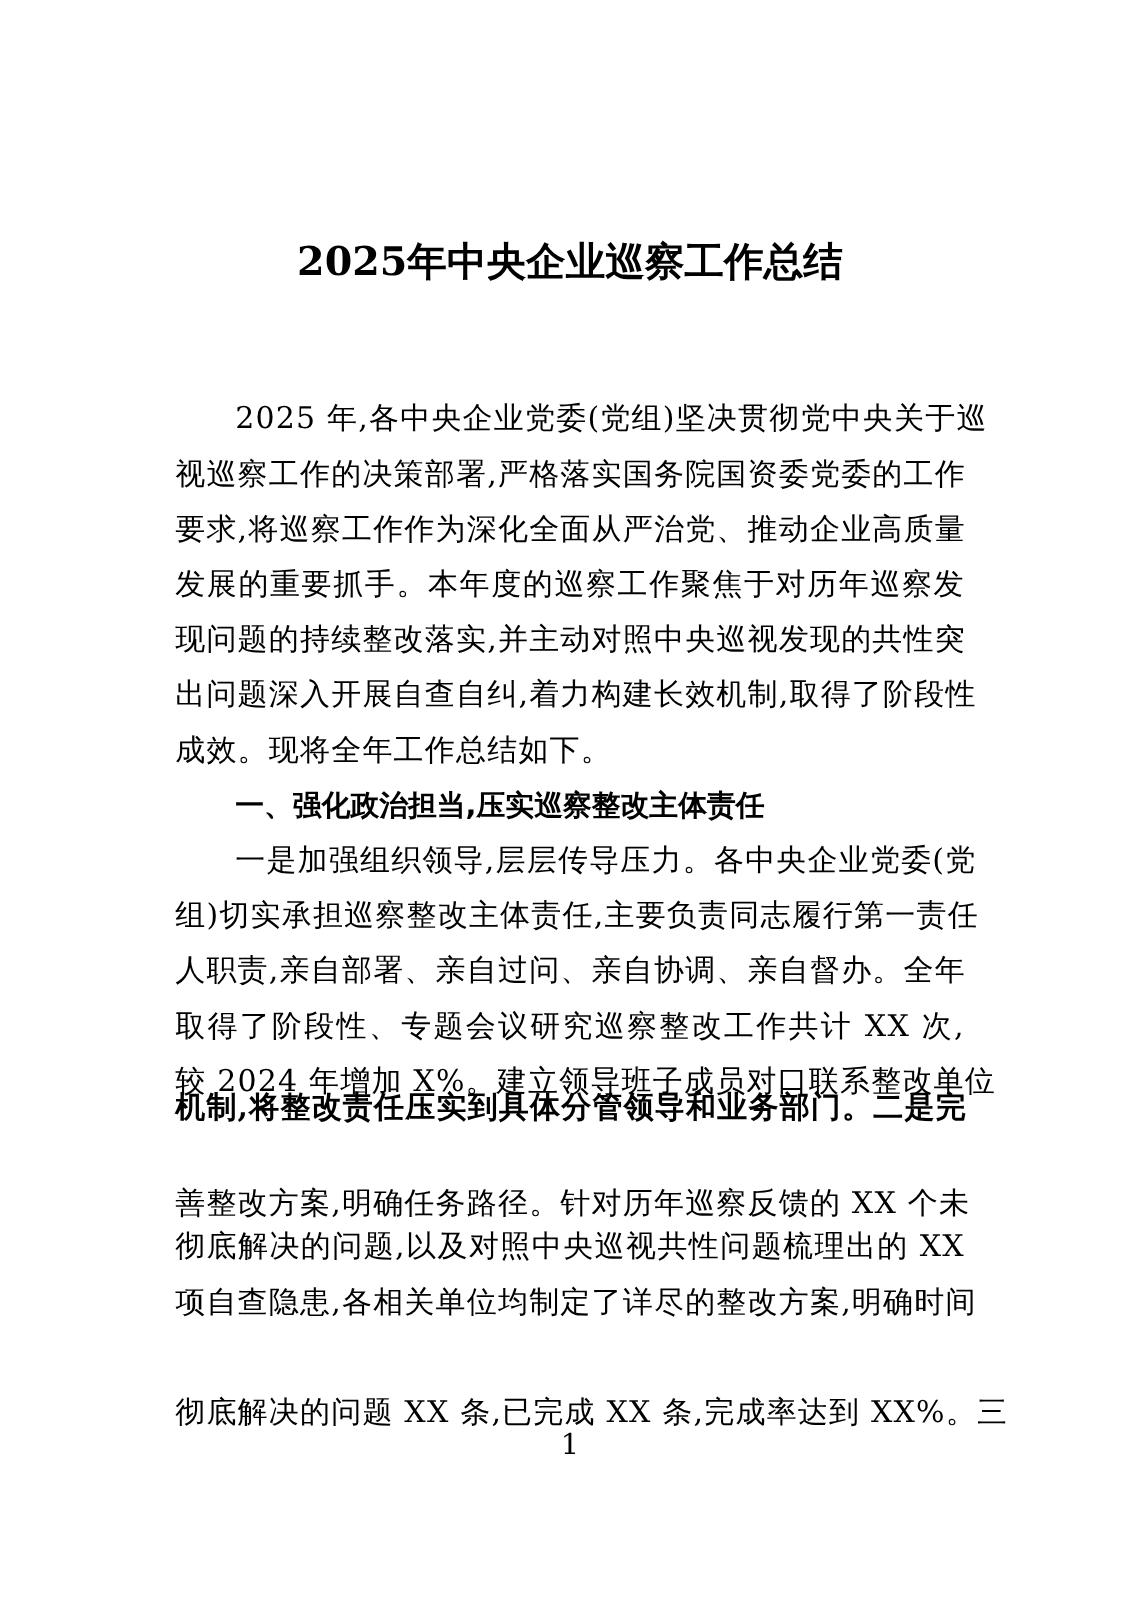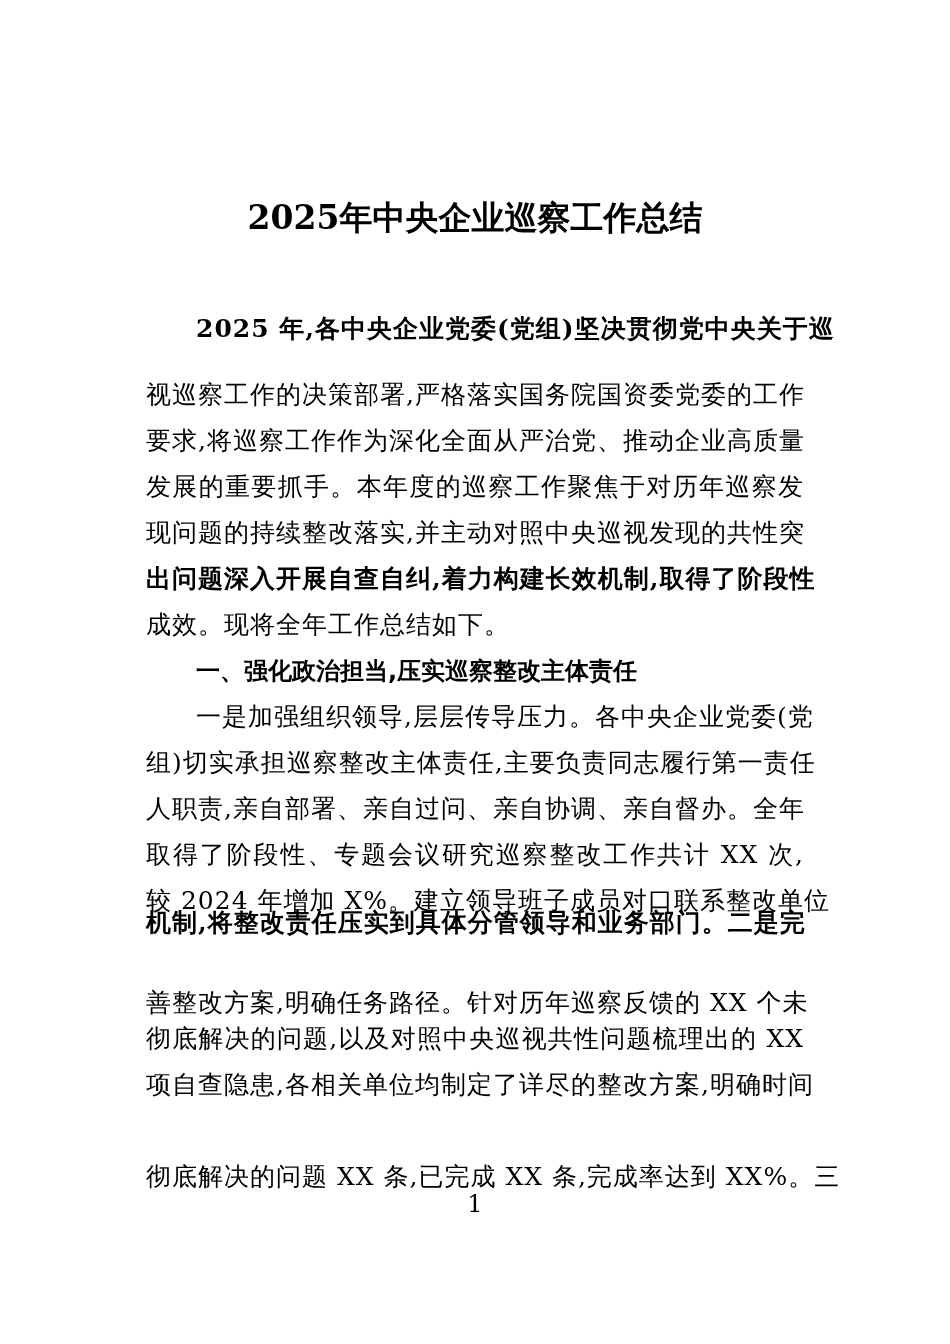--- a/index.html
+++ b/index.html
@@ -70,26 +70,26 @@
       line-height: 32px;
     }
   </style>
 </head>
 <body>
 
 <div class="page">
 
   <div class="doc-title">2025年中央企业巡察工作总结</div>
 
-  <div class="line indent" style="top:306px;font-weight:bold;">2025 年,各中央企业党委(党组)坚决贯彻党中央关于巡</div>
+  <div class="line indent" style="top:326px;">2025 年,各中央企业党委(党组)坚决贯彻党中央关于巡</div>
   <div class="line" style="top:372px;">视巡察工作的决策部署,严格落实国务院国资委党委的工作</div>
   <div class="line" style="top:418px;">要求,将巡察工作作为深化全面从严治党、推动企业高质量</div>
   <div class="line" style="top:464px;">发展的重要抓手。本年度的巡察工作聚焦于对历年巡察发</div>
   <div class="line" style="top:510px;">现问题的持续整改落实,并主动对照中央巡视发现的共性突</div>
-  <div class="line" style="top:556px;font-weight:bold;">出问题深入开展自查自纠,着力构建长效机制,取得了阶段性</div>
+  <div class="line" style="top:556px;">出问题深入开展自查自纠,着力构建长效机制,取得了阶段性</div>
   <div class="line last" style="top:602px;">成效。现将全年工作总结如下。</div>
 
   <div class="line indent last heading" style="top:648px;">一、强化政治担当,压实巡察整改主体责任</div>
 
   <div class="line indent" style="top:694px;">一是加强组织领导,层层传导压力。各中央企业党委(党</div>
   <div class="line" style="top:740px;">组)切实承担巡察整改主体责任,主要负责同志履行第一责任</div>
   <div class="line" style="top:786px;">人职责,亲自部署、亲自过问、亲自协调、亲自督办。全年</div>
   <div class="line" style="top:832px;">取得了阶段性、专题会议研究巡察整改工作共计 XX 次,</div>
   <div class="line" style="top:878px;">较 2024 年增加 X%。建立领导班子成员对口联系整改单位</div>
   <div class="line" style="top:900px;font-weight:bold;">机制,将整改责任压实到具体分管领导和业务部门。二是完</div>

